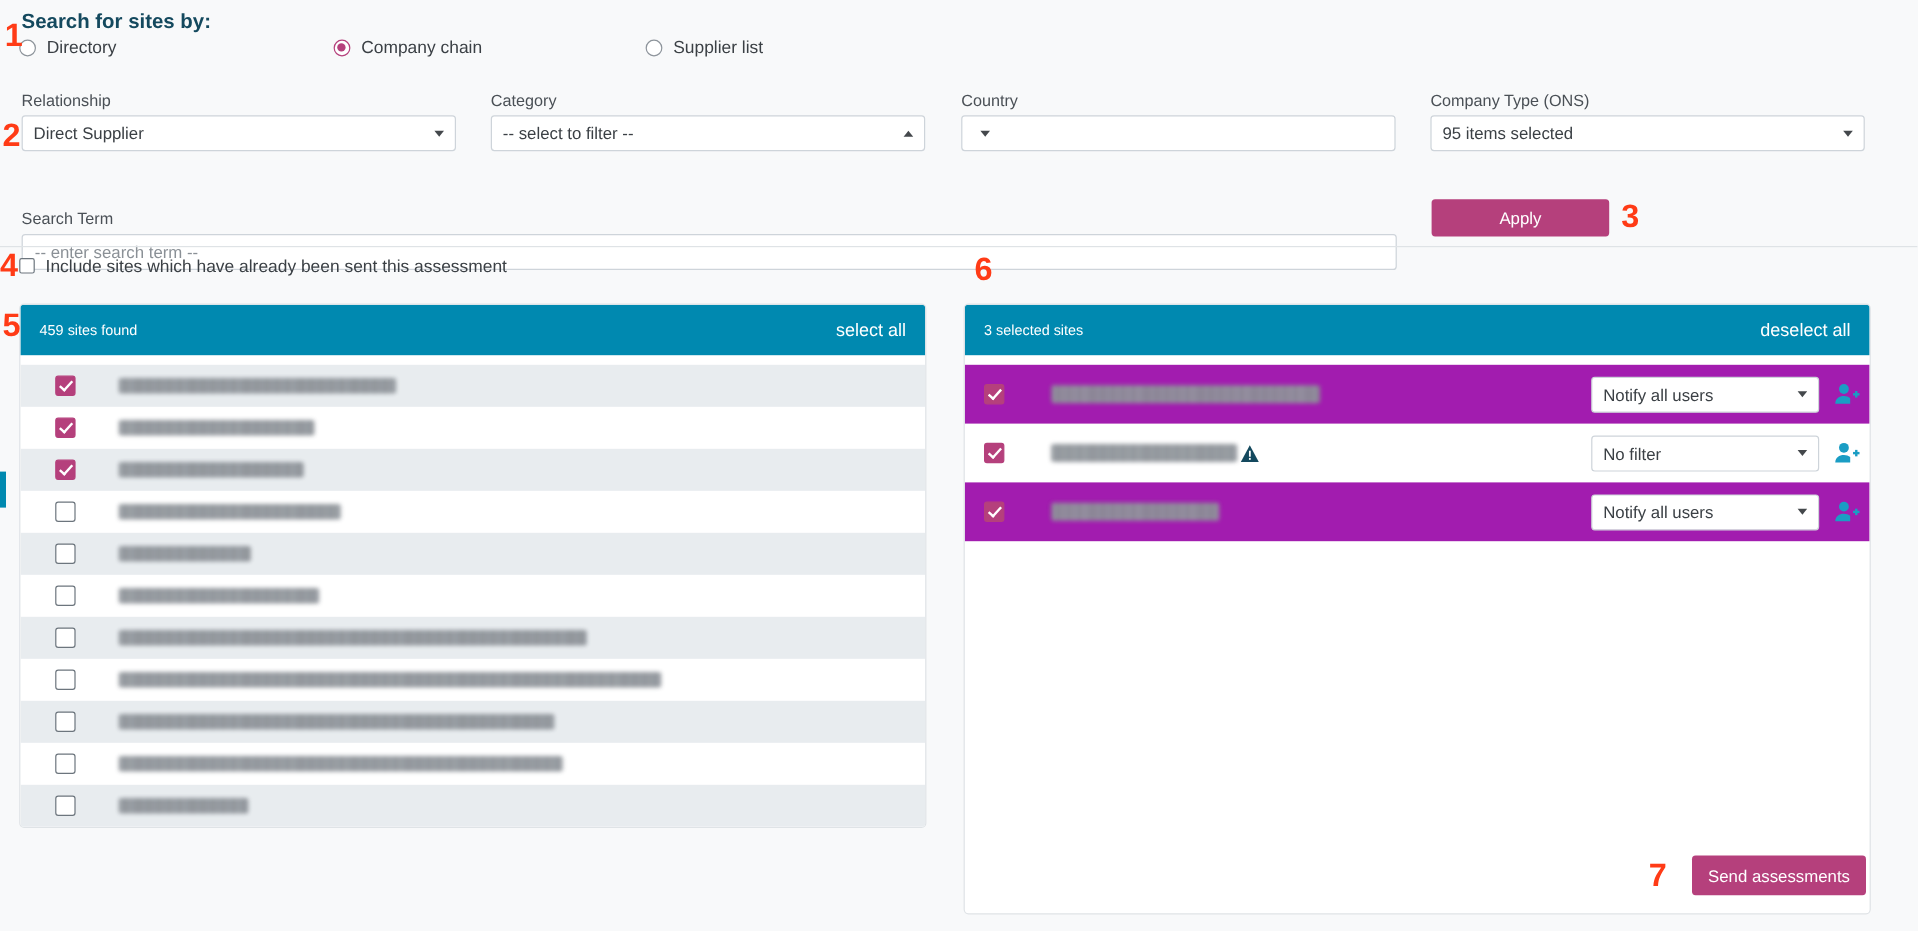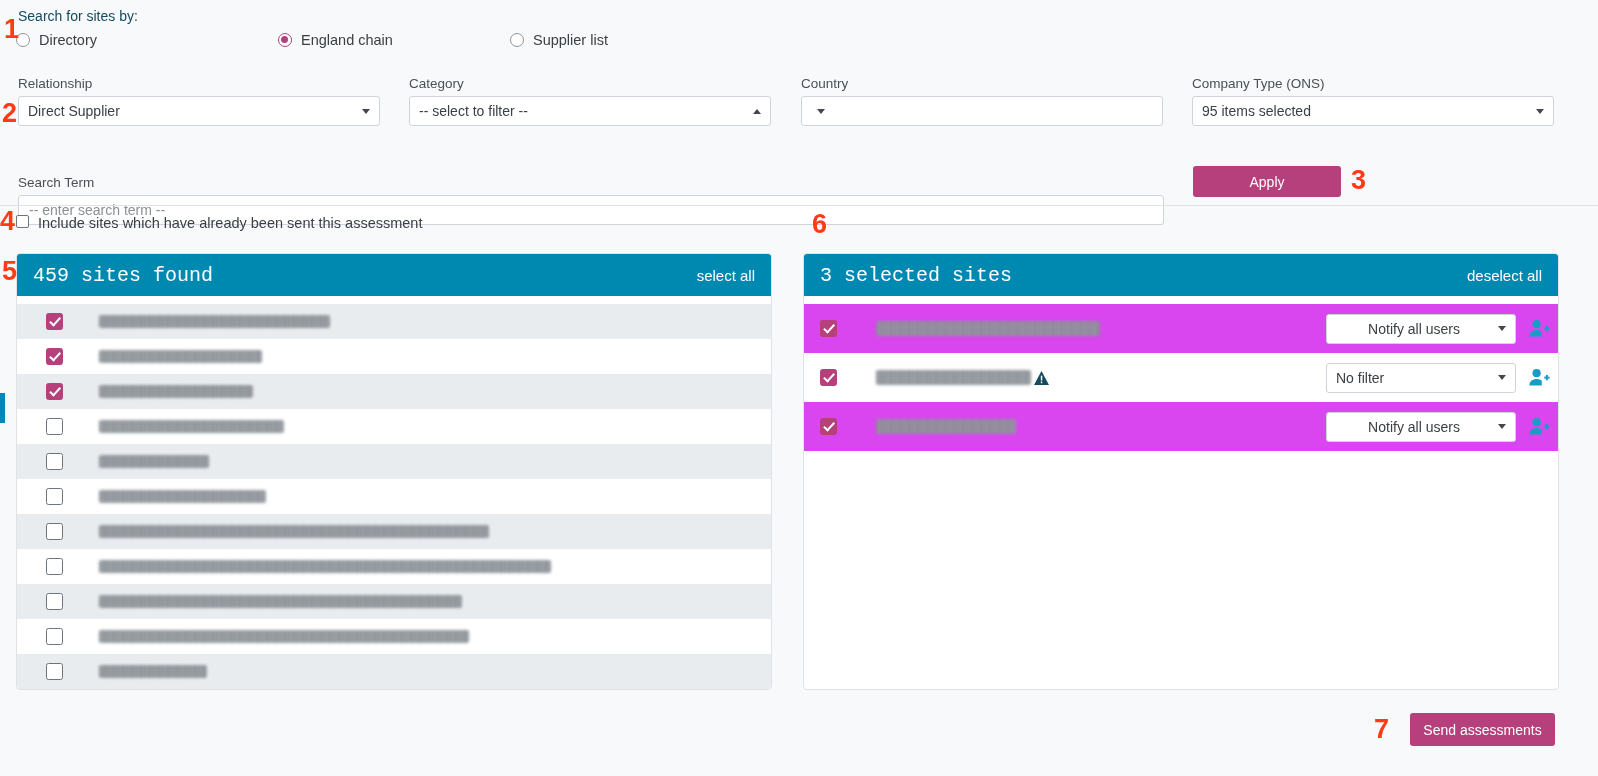--- a/index.html
+++ b/index.html
@@ -21,21 +21,21 @@
     line-height:1;
     z-index:50;
   }
 
   
   #filters{position:absolute;left:0;top:0;width:1598px;height:206px;background:#f8f9fa;}
   #filters:after{content:"";position:absolute;left:0;bottom:0;width:1598px;height:1px;background:#dfe3e6;}
 
   .sect-title{
     position:absolute;left:18px;top:8px;
-    font-weight:normal;font-size:14px;color:#14495e;
+    font-weight:bold;font-size:17px;color:#14495e;
   }
 
   .radio-row{position:absolute;top:32px;left:0;width:1598px;height:22px;}
   .radio-opt{position:absolute;display:flex;align-items:center;gap:9px;}
   .radio{
     width:14px;height:14px;border-radius:50%;
     border:1.4px solid #8d949b;box-sizing:border-box;background:#fff;
     display:inline-block;position:relative;flex:none;
   }
   .radio.on{border-color:#b5407c;}
@@ -82,21 +82,21 @@
   }
   .checkrow .lbl{font-size:14.5px;color:#3b4045;}
 
   
   .panel{position:absolute;background:#fff;border:1px solid #dfe3e6;border-radius:4px;box-sizing:border-box;overflow:hidden;}
   .panel-head{
     height:42px;background:#0089b0;color:#fff;
     display:flex;align-items:center;justify-content:space-between;
     padding:0 16px;box-sizing:border-box;
   }
-  .panel-head .count{font-size:20px;font-family:Liberation Mono, monospace;}
+  .panel-head .count{font-size:12px;}
   .panel-head .action{font-size:15px;cursor:pointer;}
 
   .list{padding:8px 0 0 0;}
   .row{
     height:35px;display:flex;align-items:center;box-sizing:border-box;
     padding-left:29px;
   }
   .row.alt{background:#e8ecef;}
   .chk-lg{
     width:17px;height:17px;box-sizing:border-box;
@@ -113,21 +113,21 @@
     background:repeating-linear-gradient(90deg,#7c8086 0px,#9aa0a6 3px,#80858b 6px,#a3a8ad 9px);
     filter:blur(1.6px);opacity:.92;
   }
   .blur.tall{height:15px;}
 
   
   .rrow{
     height:49px;display:flex;align-items:center;box-sizing:border-box;
     padding-left:16px;padding-right:8px;
   }
-  .rrow.alt{background:#d946ef;text-align:center;}
+  .rrow.alt{background:#a21caf;}
   .rrow .blur{margin-left:39px;flex:1;max-width:340px;}
   .warn{width:20px;margin-right:8px;display:flex;justify-content:center;flex:none;}
   .warn.empty{visibility:hidden;}
   .mini-select{
     width:190px;height:30px;flex:none;margin-left:auto;
   }
   .adduser{margin-left:13px;flex:none;display:flex;align-items:center;cursor:pointer;}
 
   .left-tab{
     position:absolute;left:0;top:393px;width:5px;height:30px;background:#0089b0;z-index:20;
@@ -141,23 +141,23 @@
   <div class="sect-title">Search for sites by:</div>
   <div class="marker" style="left:4px;top:16px;">1</div>
 
   <div class="radio-row">
     <div class="radio-opt" style="left:16px;">
       <span class="radio"></span>
       <span class="radio-label">Directory</span>
     </div>
     <div class="radio-opt" style="left:278px;">
       <span class="radio on"></span>
-      <span class="radio-label">England chain</span>
-    </div>
-    <div class="radio-opt" style="left:510px;text-align:right;">
+      <span class="radio-label">Company chain</span>
+    </div>
+    <div class="radio-opt" style="left:538px;text-align:right;">
       <span class="radio"></span>
       <span class="radio-label">Supplier list</span>
     </div>
   </div>
 
   <div class="marker" style="left:2px;top:100px;">2</div>
 
   <div class="field" style="left:409px;top:76px;width:362px;">
     <span class="field-label">Category</span>
     <div class="select">
@@ -255,21 +255,21 @@
       </div>
       <div class="row alt">
         <span class="chk-lg"></span>
         <span class="blur" style="width: 108px;"></span>
       </div>
     </div>
 </div>
 
 <div class="marker" style="left:812px;top:211px;">6</div>
 
-<div class="panel" style="left:803px;top:253px;width:756px;height:437px;">
+<div class="panel" style="left:803px;top:253px;width:756px;height:509px;">
   <div class="panel-head">
     <span class="count">3 selected sites</span>
     <span class="action">deselect all</span>
   </div>
   <div class="list" id="selected-list">
       <div class="rrow alt">
         <span class="chk-lg on"></span>
         <span class="blur tall" style="width: 224px; flex: 0 0 auto;"></span>
         <span class="warn empty">
           <svg width="17" height="16" viewBox="0 0 17 16">

